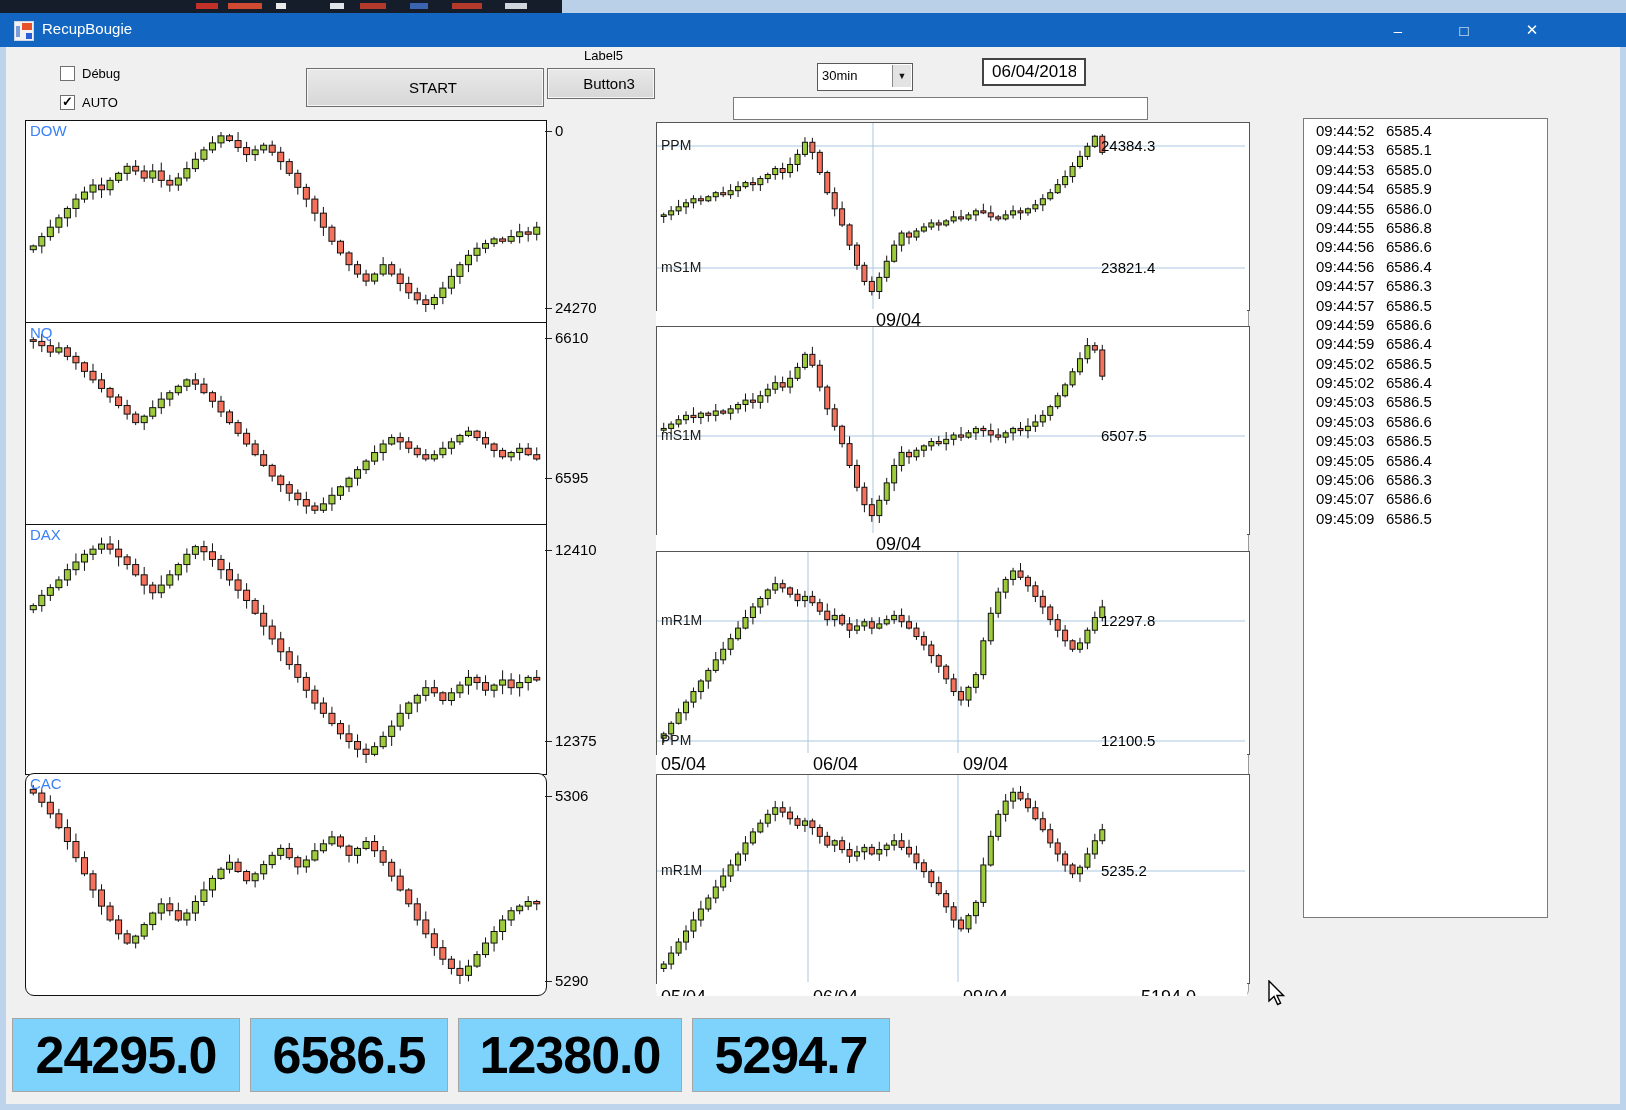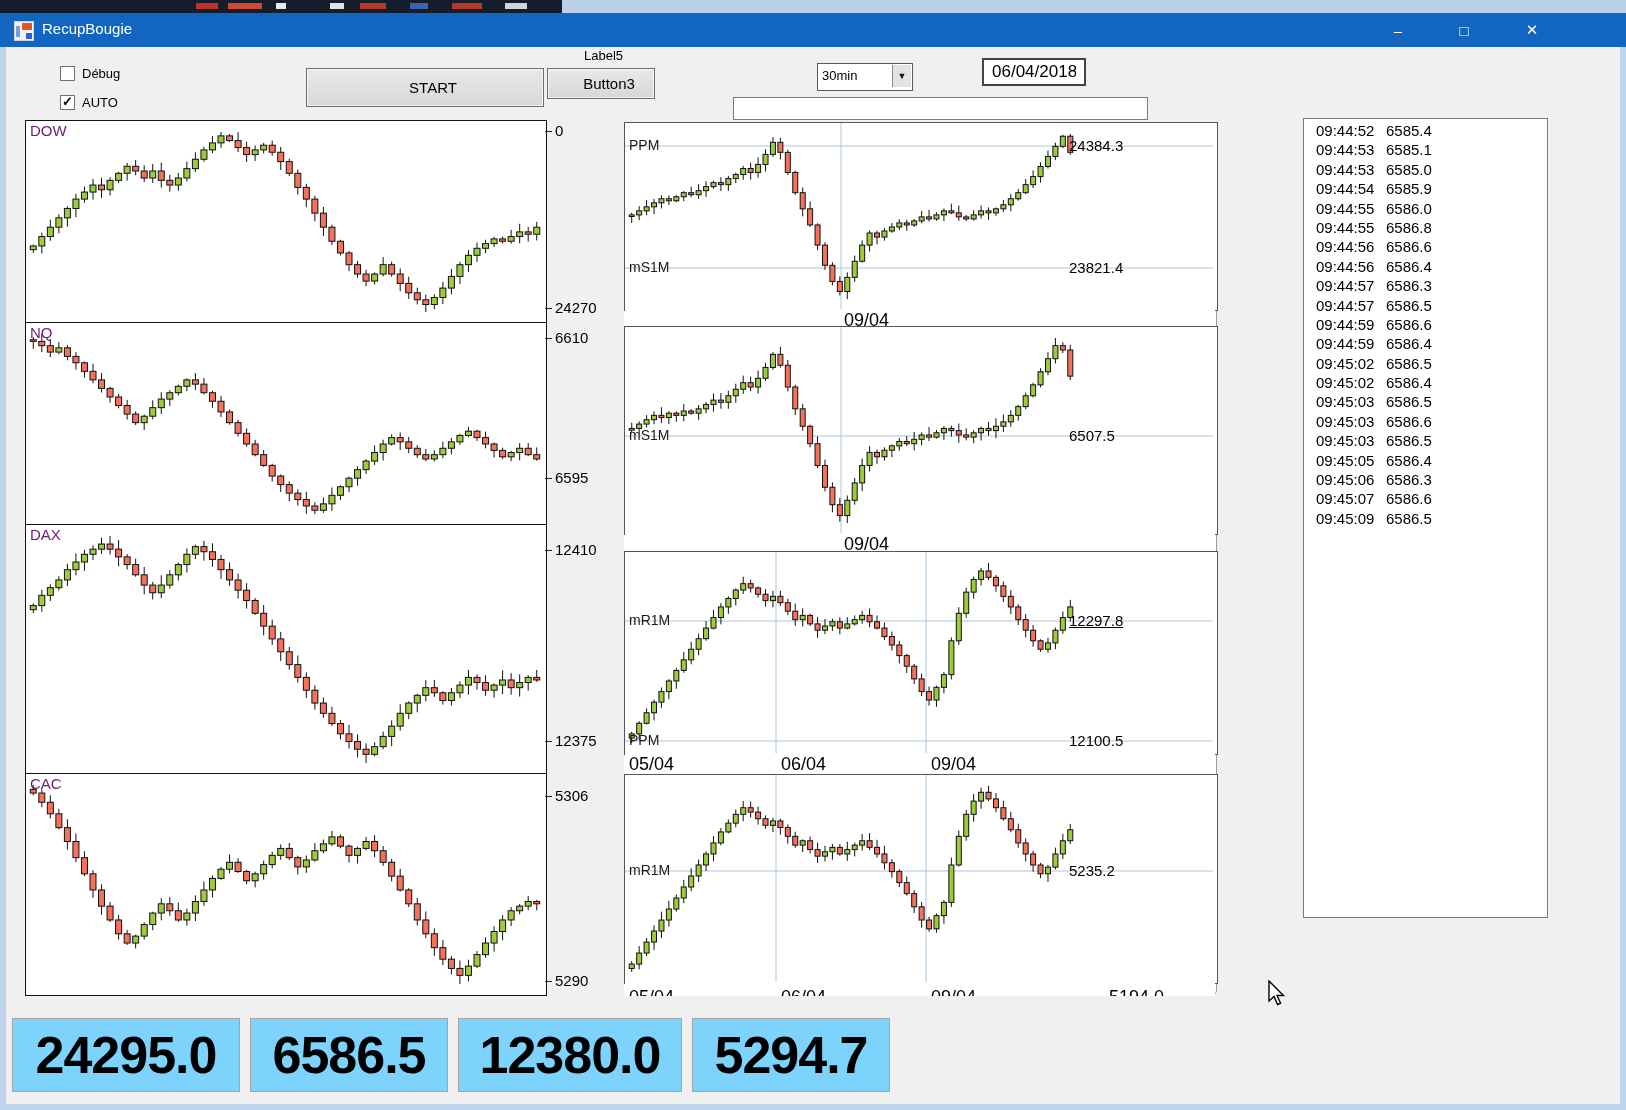--- a/index.html
+++ b/index.html
@@ -31,26 +31,26 @@
   .combo .dd{position:absolute;right:1px;top:1px;width:18px;height:22px;background:#e3e3e3;border-left:1px solid #8a8a8a;
              font-size:9px;display:flex;align-items:center;justify-content:center;color:#111;}
   .datebox{position:absolute;left:982px;top:58px;width:104px;height:28px;background:#fff;border:2px solid #444;
            font-size:17px;text-align:left;font-family:"Liberation Sans",sans-serif;padding:8px;box-sizing:border-box;}
   .cmdbox{position:absolute;left:733px;top:97px;width:415px;height:23px;background:#fff;border:1px solid #7a7a7a;
           box-sizing:border-box;font-size:13px;padding:2px 4px;font-family:"Liberation Sans",sans-serif;}
   
   .chart-box{position:absolute;background:#fff;}
   .chart-box.left{border:1px solid #111;}
   .chart-box.mid{border:1px solid #555;}
-  .chart-corner-label{position:absolute;left:4px;top:1px;font-size:15px;color:#701a75;}
+  .chart-corner-label{position:absolute;left:4px;top:1px;font-size:15px;color:#3b82f6;}
   .grid-left-label{position:absolute;font-size:14px;color:#1a1a1a;}
   .grid-right-value{position:absolute;font-size:15px;color:#000;}
   .date-strip{position:absolute;background:#fff;overflow:hidden;}
   .date-text{position:absolute;font-size:18px;color:#000000;top:1px;}
-  .mid-panel{position:absolute;left:624px;top:122px;width:592px;height:874px;background:#fff;
+  .mid-panel{position:absolute;left:656px;top:122px;width:592px;height:874px;background:#fff;
              border-right:1px solid #9a9a9a;border-radius:6px;}
   .gutter-tick{position:absolute;width:7px;height:1px;background:#222;}
   .gutter-label{position:absolute;font-size:15px;color:#000;}
   
   .loglist{position:absolute;left:1303px;top:118px;width:245px;height:800px;background:#fff;
            border:1px solid #7a7a7a;box-sizing:border-box;overflow:hidden;padding:3px 0 0 12px;}
   .logrow{height:19.4px;font-size:15px;white-space:pre;display:flex;}
   .logrow .t{width:70px;}
   
   .ticker{position:absolute;top:1018px;height:72px;background:#7dd3fc;border:1px solid #a6a6a6;
@@ -466,21 +466,21 @@
           <rect x="473.59999999999997" y="154.97419751996037" width="6" height="5.129513895218906" fill="#9DCB3B" stroke="#111" stroke-width="1"></rect>
           <line x1="485.1333333333333" y1="148.15674055806895" x2="485.1333333333333" y2="169.7107321427628" stroke="#111" stroke-width="1"></line>
           <rect x="482.1333333333333" y="154.97419751996037" width="6" height="7.694270842828331" fill="#F4715C" stroke="#111" stroke-width="1"></rect>
           <line x1="493.66666666666663" y1="149.33776945361132" x2="493.66666666666663" y2="171.53160626831684" stroke="#111" stroke-width="1"></line>
           <rect x="490.66666666666663" y="157.53895446756982" width="6" height="5.129513895218878" fill="#9DCB3B" stroke="#111" stroke-width="1"></rect>
           <line x1="502.2" y1="150.15195026067957" x2="502.2" y2="165.55837131287092" stroke="#111" stroke-width="1"></line>
           <rect x="499.2" y="152.40944057235092" width="6" height="5.129513895218906" fill="#9DCB3B" stroke="#111" stroke-width="1"></rect>
           <line x1="510.7333333333333" y1="145.0264222271074" x2="510.7333333333333" y2="156.87312324479993" stroke="#111" stroke-width="1"></line>
           <rect x="507.7333333333333" y="152.40944057235092" width="6" height="2.564756947609453" fill="#F4715C" stroke="#111" stroke-width="1"></rect>
         </svg><div class="chart-corner-label">DAX</div></div>
-      <div class="chart-box left" style="left: 25px; top: 773px; width: 520px; height: 221px;"><svg width="520" height="221">
+      <div class="chart-box left" style="left: 25px; top: 773px; width: 520px; height: 221px; border-radius: 9px;"><svg width="520" height="221">
           <line x1="7.266666666666667" y1="11" x2="7.266666666666667" y2="21.410815870919304" stroke="#111" stroke-width="1"></line>
           <rect x="4.266666666666667" y="15.357377515809247" width="6" height="3.6921735510969143" fill="#F4715C" stroke="#111" stroke-width="1"></rect>
           <line x1="15.8" y1="15.28232371997813" x2="15.8" y2="33.265919666021375" stroke="#111" stroke-width="1"></line>
           <rect x="12.8" y="19.04955106690616" width="6" height="9.230433877742318" fill="#F4715C" stroke="#111" stroke-width="1"></rect>
           <line x1="24.333333333333332" y1="21.297353980766246" x2="24.333333333333332" y2="44.40492135633151" stroke="#111" stroke-width="1"></line>
           <rect x="21.333333333333332" y="28.27998494464848" width="6" height="11.538042347177903" fill="#F4715C" stroke="#111" stroke-width="1"></rect>
           <line x1="32.86666666666667" y1="34.808464645677674" x2="32.86666666666667" y2="55.343183784658926" stroke="#111" stroke-width="1"></line>
           <rect x="29.866666666666667" y="39.81802729182638" width="6" height="13.845650816613478" fill="#F4715C" stroke="#111" stroke-width="1"></rect>
           <line x1="41.4" y1="45.3086779181542" x2="41.4" y2="75.68435469906431" stroke="#111" stroke-width="1"></line>
           <rect x="38.4" y="53.66367810843986" width="6" height="13.845650816613478" fill="#F4715C" stroke="#111" stroke-width="1"></rect>
@@ -964,21 +964,21 @@
           <line x1="415.55" y1="87.25890896857808" x2="415.55" y2="99.8849273714448" stroke="#111" stroke-width="1"></line>
           <rect x="413.05" y="88.79535843315733" width="5" height="8.462222200032613" fill="#F4715C" stroke="#111" stroke-width="1"></rect>
           <line x1="422.9833333333333" y1="85.78804661578981" x2="422.9833333333333" y2="100.81592038050745" stroke="#111" stroke-width="1"></line>
           <rect x="420.4833333333333" y="90.91091398316549" width="5" height="6.34666665002446" fill="#9DCB3B" stroke="#111" stroke-width="1"></rect>
           <line x1="430.41666666666663" y1="75.49637720179413" x2="430.41666666666663" y2="97.24702652467484" stroke="#111" stroke-width="1"></line>
           <rect x="427.91666666666663" y="78.21758068311657" width="5" height="12.69333330004892" fill="#9DCB3B" stroke="#111" stroke-width="1"></rect>
           <line x1="437.84999999999997" y1="59.49982089644254" x2="437.84999999999997" y2="81.76751818623427" stroke="#111" stroke-width="1"></line>
           <rect x="435.34999999999997" y="65.52424738306765" width="5" height="12.69333330004892" fill="#9DCB3B" stroke="#111" stroke-width="1"></rect>
           <line x1="445.2833333333333" y1="47.83409471780746" x2="445.2833333333333" y2="69.44848788370359" stroke="#111" stroke-width="1"></line>
           <rect x="442.7833333333333" y="54.94646963302687" width="5" height="10.577777750040774" fill="#9DCB3B" stroke="#111" stroke-width="1"></rect>
-        </svg><div class="grid-left-label" style="left: 4px; top: 60px;">mR1M</div><div class="grid-right-value" style="left: 444px; top: 60px; text-decoration: underline;">12297.8</div><div class="grid-left-label" style="left: 4px; top: 180px;">PPM</div><div class="grid-right-value" style="left: 444px; top: 180px;">12100.5</div></div>
+        </svg><div class="grid-left-label" style="left: 4px; top: 60px;">mR1M</div><div class="grid-right-value" style="left: 444px; top: 60px;">12297.8</div><div class="grid-left-label" style="left: 4px; top: 180px;">PPM</div><div class="grid-right-value" style="left: 444px; top: 180px;">12100.5</div></div>
       <div class="chart-box mid" style="left: 0px; top: 652px; width: 592px; height: 208px;"><svg width="592" height="208">
           <line x1="151" y1="0" x2="151" y2="208" stroke="#a9c7e0" stroke-width="1"></line>
           <line x1="301" y1="0" x2="301" y2="208" stroke="#a9c7e0" stroke-width="1"></line>
           <line x1="0" y1="96" x2="588" y2="96" stroke="#a9c7e0" stroke-width="1"></line>
           <line x1="6.716666666666667" y1="186.1170002305474" x2="6.716666666666667" y2="197" stroke="#111" stroke-width="1"></line>
           <rect x="4.216666666666667" y="189.07478838630558" width="5" height="4.40448818608732" fill="#9DCB3B" stroke="#111" stroke-width="1"></rect>
           <line x1="14.15" y1="171.0728538393562" x2="14.15" y2="194.36820468810916" stroke="#111" stroke-width="1"></line>
           <rect x="11.65" y="178.06356792108738" width="5" height="11.011220465218202" fill="#9DCB3B" stroke="#111" stroke-width="1"></rect>
           <line x1="21.583333333333336" y1="163.1378549440822" x2="21.583333333333336" y2="181.00189141628405" stroke="#111" stroke-width="1"></line>
           <rect x="19.083333333333336" y="167.05234745586915" width="5" height="11.01122046521823" fill="#9DCB3B" stroke="#111" stroke-width="1"></rect>

